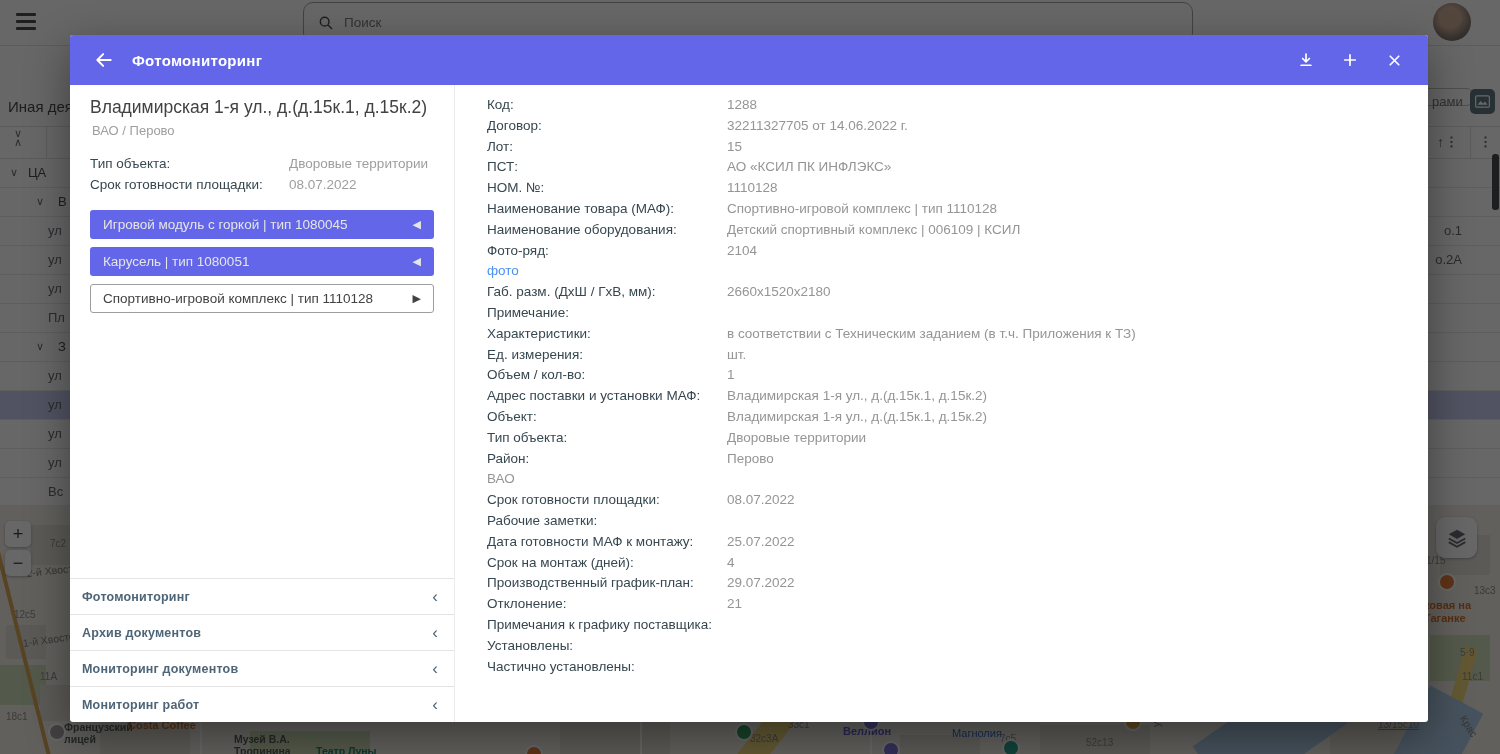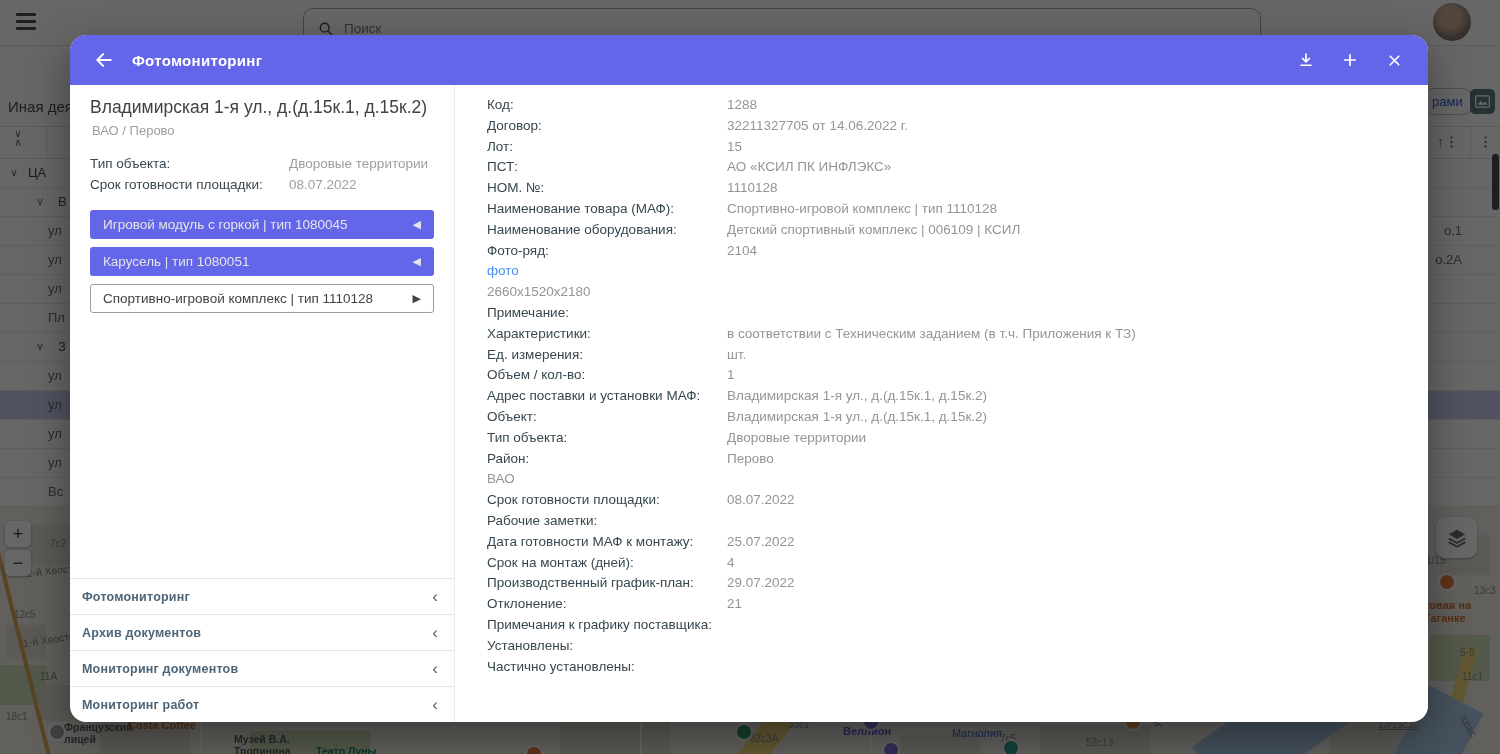--- a/index.html
+++ b/index.html
@@ -4,29 +4,29 @@
 <style>
   * { margin:0; padding:0; box-sizing:border-box; }
   html,body { width:1500px; height:754px; overflow:hidden; }
   body { font-family:"Liberation Sans", sans-serif; background:#fff; }
   .page { position:relative; width:1500px; height:754px; overflow:hidden; background:#fff; }
 
   
   .topbar { position:absolute; left:0; top:0; width:1500px; height:46px; background:#fff; border-bottom:1px solid #e3e3e3; z-index:1; }
   .hamburger { position:absolute; left:16px; top:13px; width:20px; height:18px; cursor:pointer; }
   .hamburger span { display:block; height:2.5px; background:#424242; border-radius:1px; margin-bottom:4.5px; }
-  .searchbox { position:absolute; left:303px; top:8px; width:958px; height:41px; border:1.5px solid #9aa0a6; border-radius:10px; display:flex; align-items:center; padding:0 14px; background:#fff;text-align:right; }
+  .searchbox { position:absolute; left:303px; top:2px; width:890px; height:41px; border:1.5px solid #9aa0a6; border-radius:10px; display:flex; align-items:center; padding:0 14px; background:#fff;text-align:right; }
   .searchbox .ph { color:#757575; font-size:13.5px; margin-left:10px; }
   .avatar { position:absolute; left:1433px; top:3px; width:38px; height:38px; border-radius:50%;
             background:radial-gradient(circle at 45% 38%, #c9a88e 0 34%, #8a7a6e 60%, #4e463e 100%); }
 
   
   .bg-table { position:absolute; left:0; top:46px; width:1500px; height:459px; background:#fff; z-index:1; }
   .tbl-title { position:absolute; left:8px; top:52px; font-size:15px; color:#3c4043; }
-  .pill { position:absolute; left:1420px; top:42px; height:27px; min-width:50px; border:1px solid #bdbdbd; border-radius:14px; line-height:25px; padding:0 11px; font-size:13px; color:#1d4ed8; background:#fff; }
+  .pill { position:absolute; left:1420px; top:42px; height:18px; min-width:50px; border:1px solid #bdbdbd; border-radius:14px; line-height:25px; padding:0 11px; font-size:13px; color:#737373; background:#fff; }
   .imgbtn { position:absolute; left:1470px; top:43px; width:25px; height:25px; border-radius:5px; background:#546e7a; display:flex; align-items:center; justify-content:center; }
   .tbl-head { position:absolute; left:0; top:80px; width:1500px; height:33px; border-top:1px solid #e0e0e0; border-bottom:1px solid #e0e0e0; }
   .collapse-ic { position:absolute; left:14px; top:2px; color:#5f6368; font-size:11px; line-height:9px; text-align:center; }
   .sort-up { position:absolute; right:56px; top:7px; color:#5f6368; font-size:14px; }
   .kebab { position:absolute; top:7px; color:#5f6368; font-size:13px; font-weight:700; letter-spacing:0; }
   .k1 { right:42px; } .k2 { right:8px; }
   .col-div { position:absolute; top:80px; bottom:0; width:0; border-left:1px solid #e0e0e0; }
   .cd1 { left:46px; } .cd2 { left:1470px; }
   .tbl-rows { position:absolute; left:0; top:113px; width:1500px; }
   .trow { position:relative; height:29px; border-bottom:1px solid #e8e8e8; background:#fff; }
@@ -59,21 +59,21 @@
   .poi-blue { color:#3565c0; font-size:11px; font-weight:400; }
   .poi-dot { position:absolute; width:14px; height:14px; border-radius:50%; box-shadow:0 0 0 2px rgba(255,255,255,.85); z-index:2; }
   .zoom-btn { position:absolute; left:5px; width:26px; height:26px; background:#fff; border-radius:5px; box-shadow:0 1px 3px rgba(0,0,0,.3); display:flex; align-items:center; justify-content:center; font-size:18px; color:#333; cursor:pointer; z-index:3; }
   .zb-plus { top:16px; } .zb-minus { top:45px; }
   .layers-btn { position:absolute; right:23px; top:12px; width:41px; height:41px; background:#fff; border-radius:9px; box-shadow:0 1px 3px rgba(0,0,0,.3); display:flex; align-items:center; justify-content:center; cursor:pointer; z-index:3; }
 
   
   .overlay { position:absolute; inset:0; background:rgba(10,10,12,0.62); z-index:5; }
 
   
-  .modal { position:absolute; left:70px; top:35px; width:1358px; height:687px; background:#fff; border-radius:16px; box-shadow:0 14px 44px rgba(0,0,0,.4); z-index:10; overflow:hidden; display:flex; flex-direction:column; }
+  .modal { position:absolute; left:70px; top:35px; width:1358px; height:687px; background:#fff; border-radius:3px; box-shadow:0 14px 44px rgba(0,0,0,.4); z-index:10; overflow:hidden; display:flex; flex-direction:column; }
   .m-head { height:50px; flex:0 0 50px; background:#6366e9; display:flex; align-items:center; padding:0 20px; }
   .icon-btn { width:28px; height:28px; display:flex; align-items:center; justify-content:center; cursor:pointer; }
   .m-title { color:#fff; font-size:15px; font-weight:700; letter-spacing:.3px; margin-left:14px; }
   .m-head .right { margin-left:auto; display:flex; gap:16px; }
   .m-body { flex:1; display:flex; min-height:0; }
   .m-left { width:385px; flex:0 0 385px; border-right:1px solid #ececec; display:flex; flex-direction:column; padding-top:12px; }
   .addr { margin:0 20px; font-size:17.5px; color:#424242; }
   .area { margin:5px 22px 0; font-size:13px; color:#9e9e9e; }
   .meta { margin:15px 20px 0; }
   .meta-row { display:flex; line-height:21px; font-size:13.5px; }
@@ -443,20 +443,21 @@
           <div class="drow">
             <span class="dl">Фото-ряд:</span>
             <span class="dv">2104</span>
           </div>
 
           <div class="drow">
             <span class="dv link">фото</span>
           </div>
 
           <div class="drow">
+            <span class="dl">Габ. разм. (ДхШ / ГхВ, мм):</span>
             <span class="dv">2660х1520х2180</span>
           </div>
 
           <div class="drow">
             <span class="dl">Примечание:</span>
             <span class="dv"></span>
           </div>
 
           <div class="drow">
             <span class="dl">Характеристики:</span>

